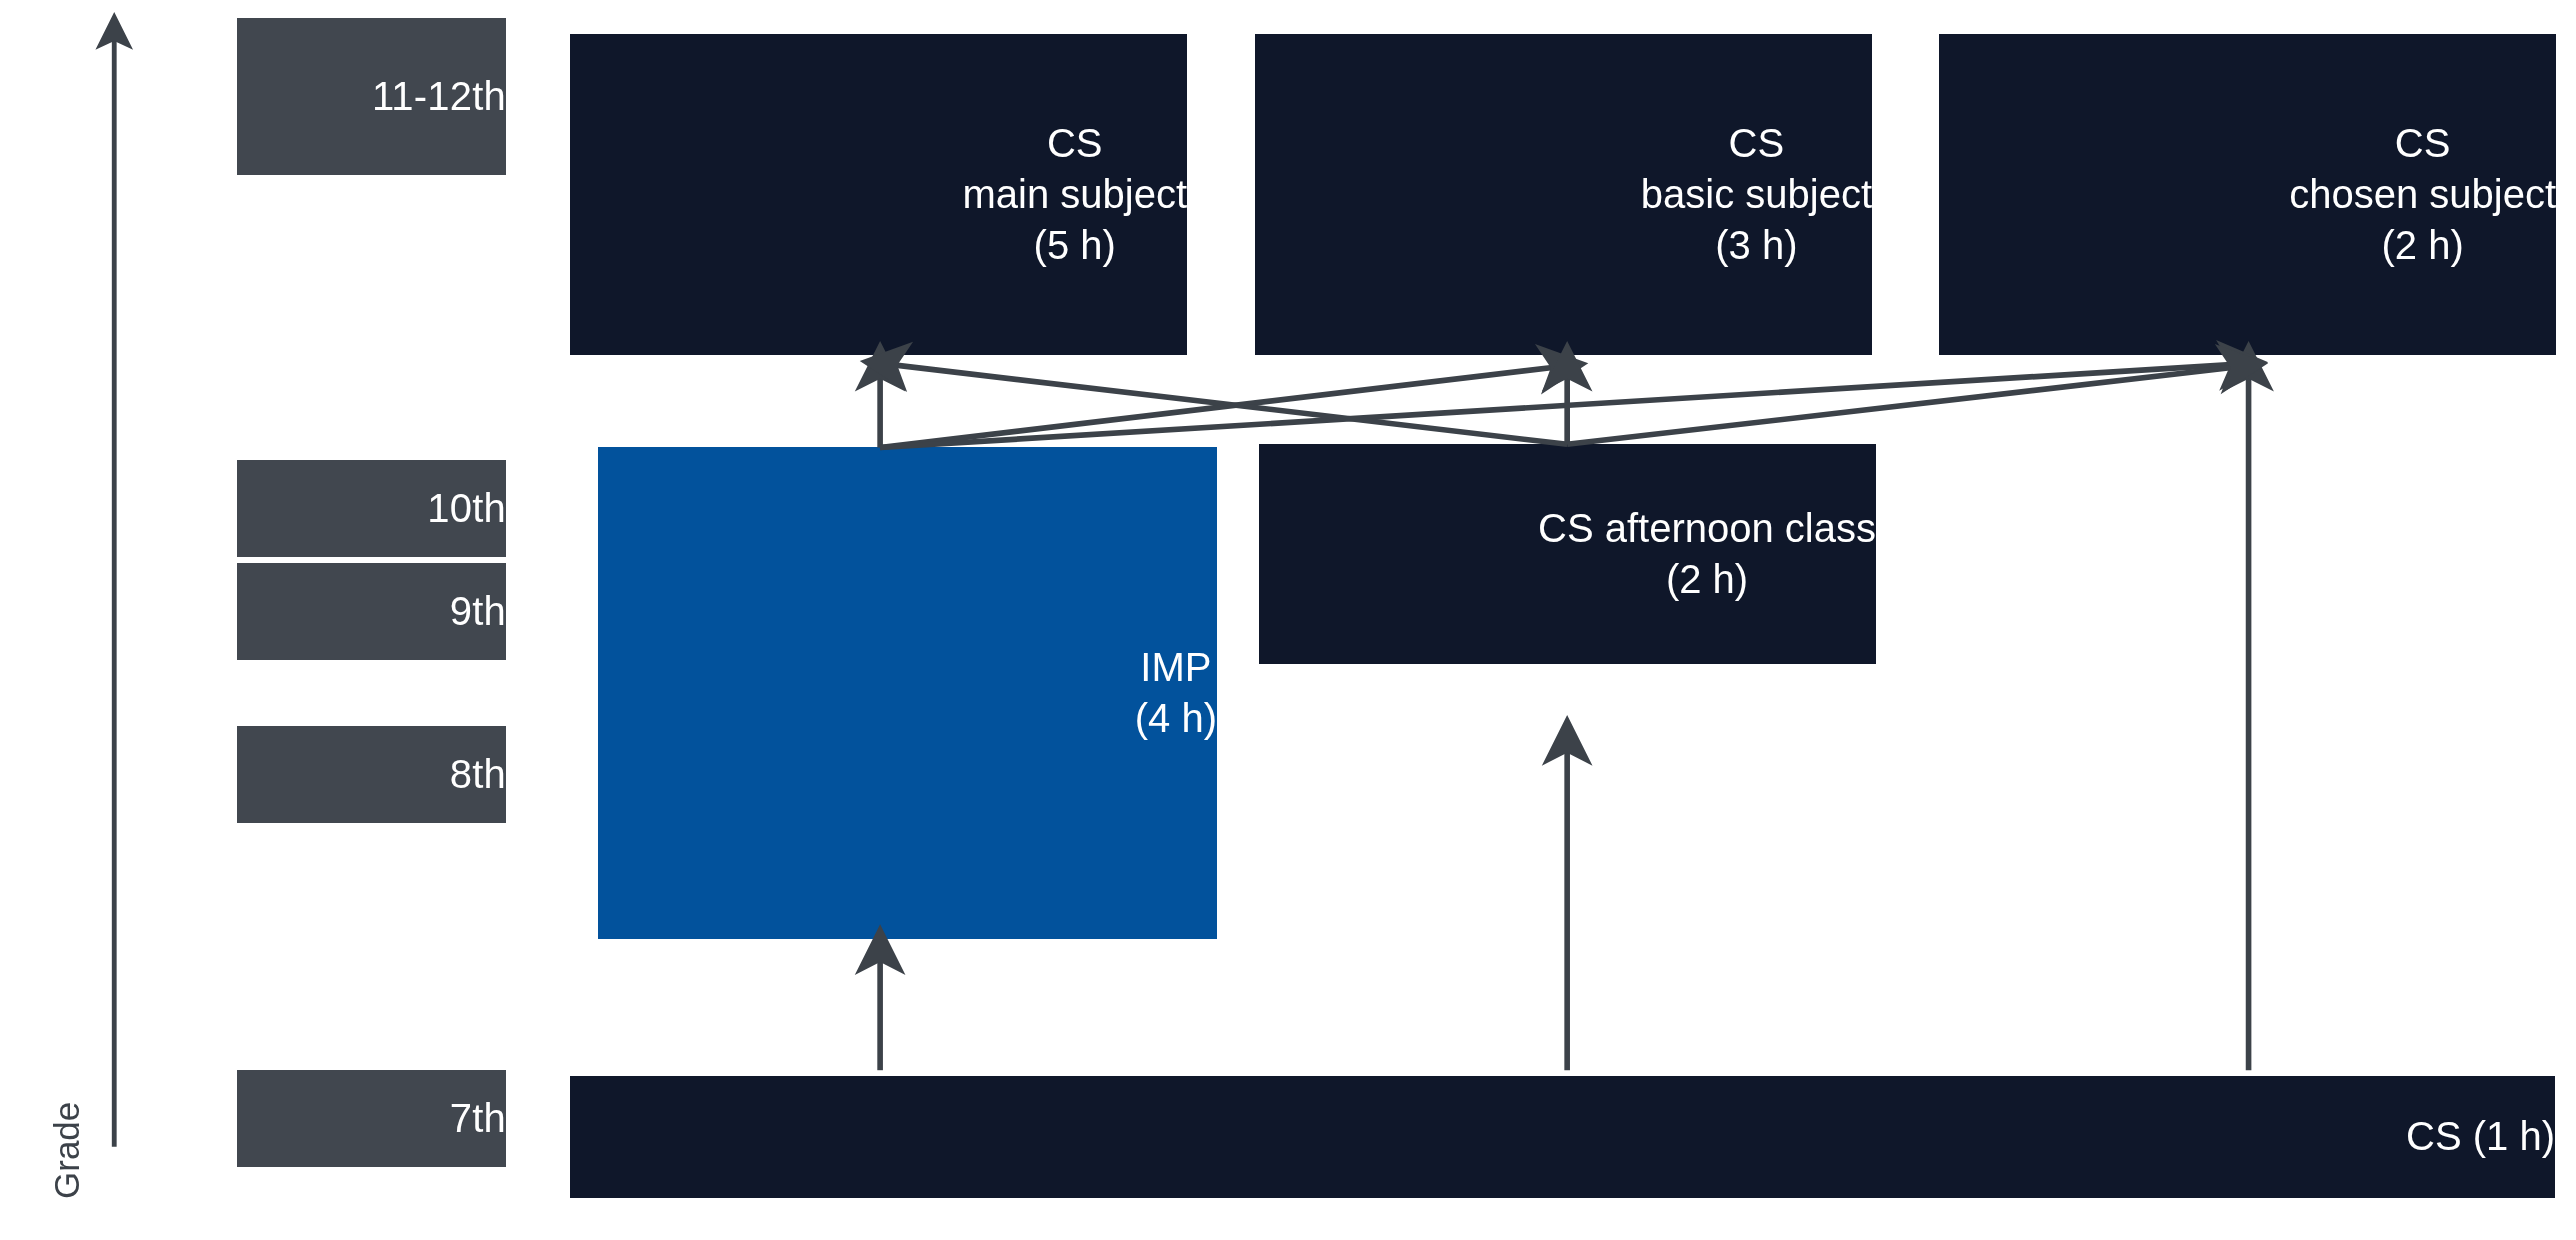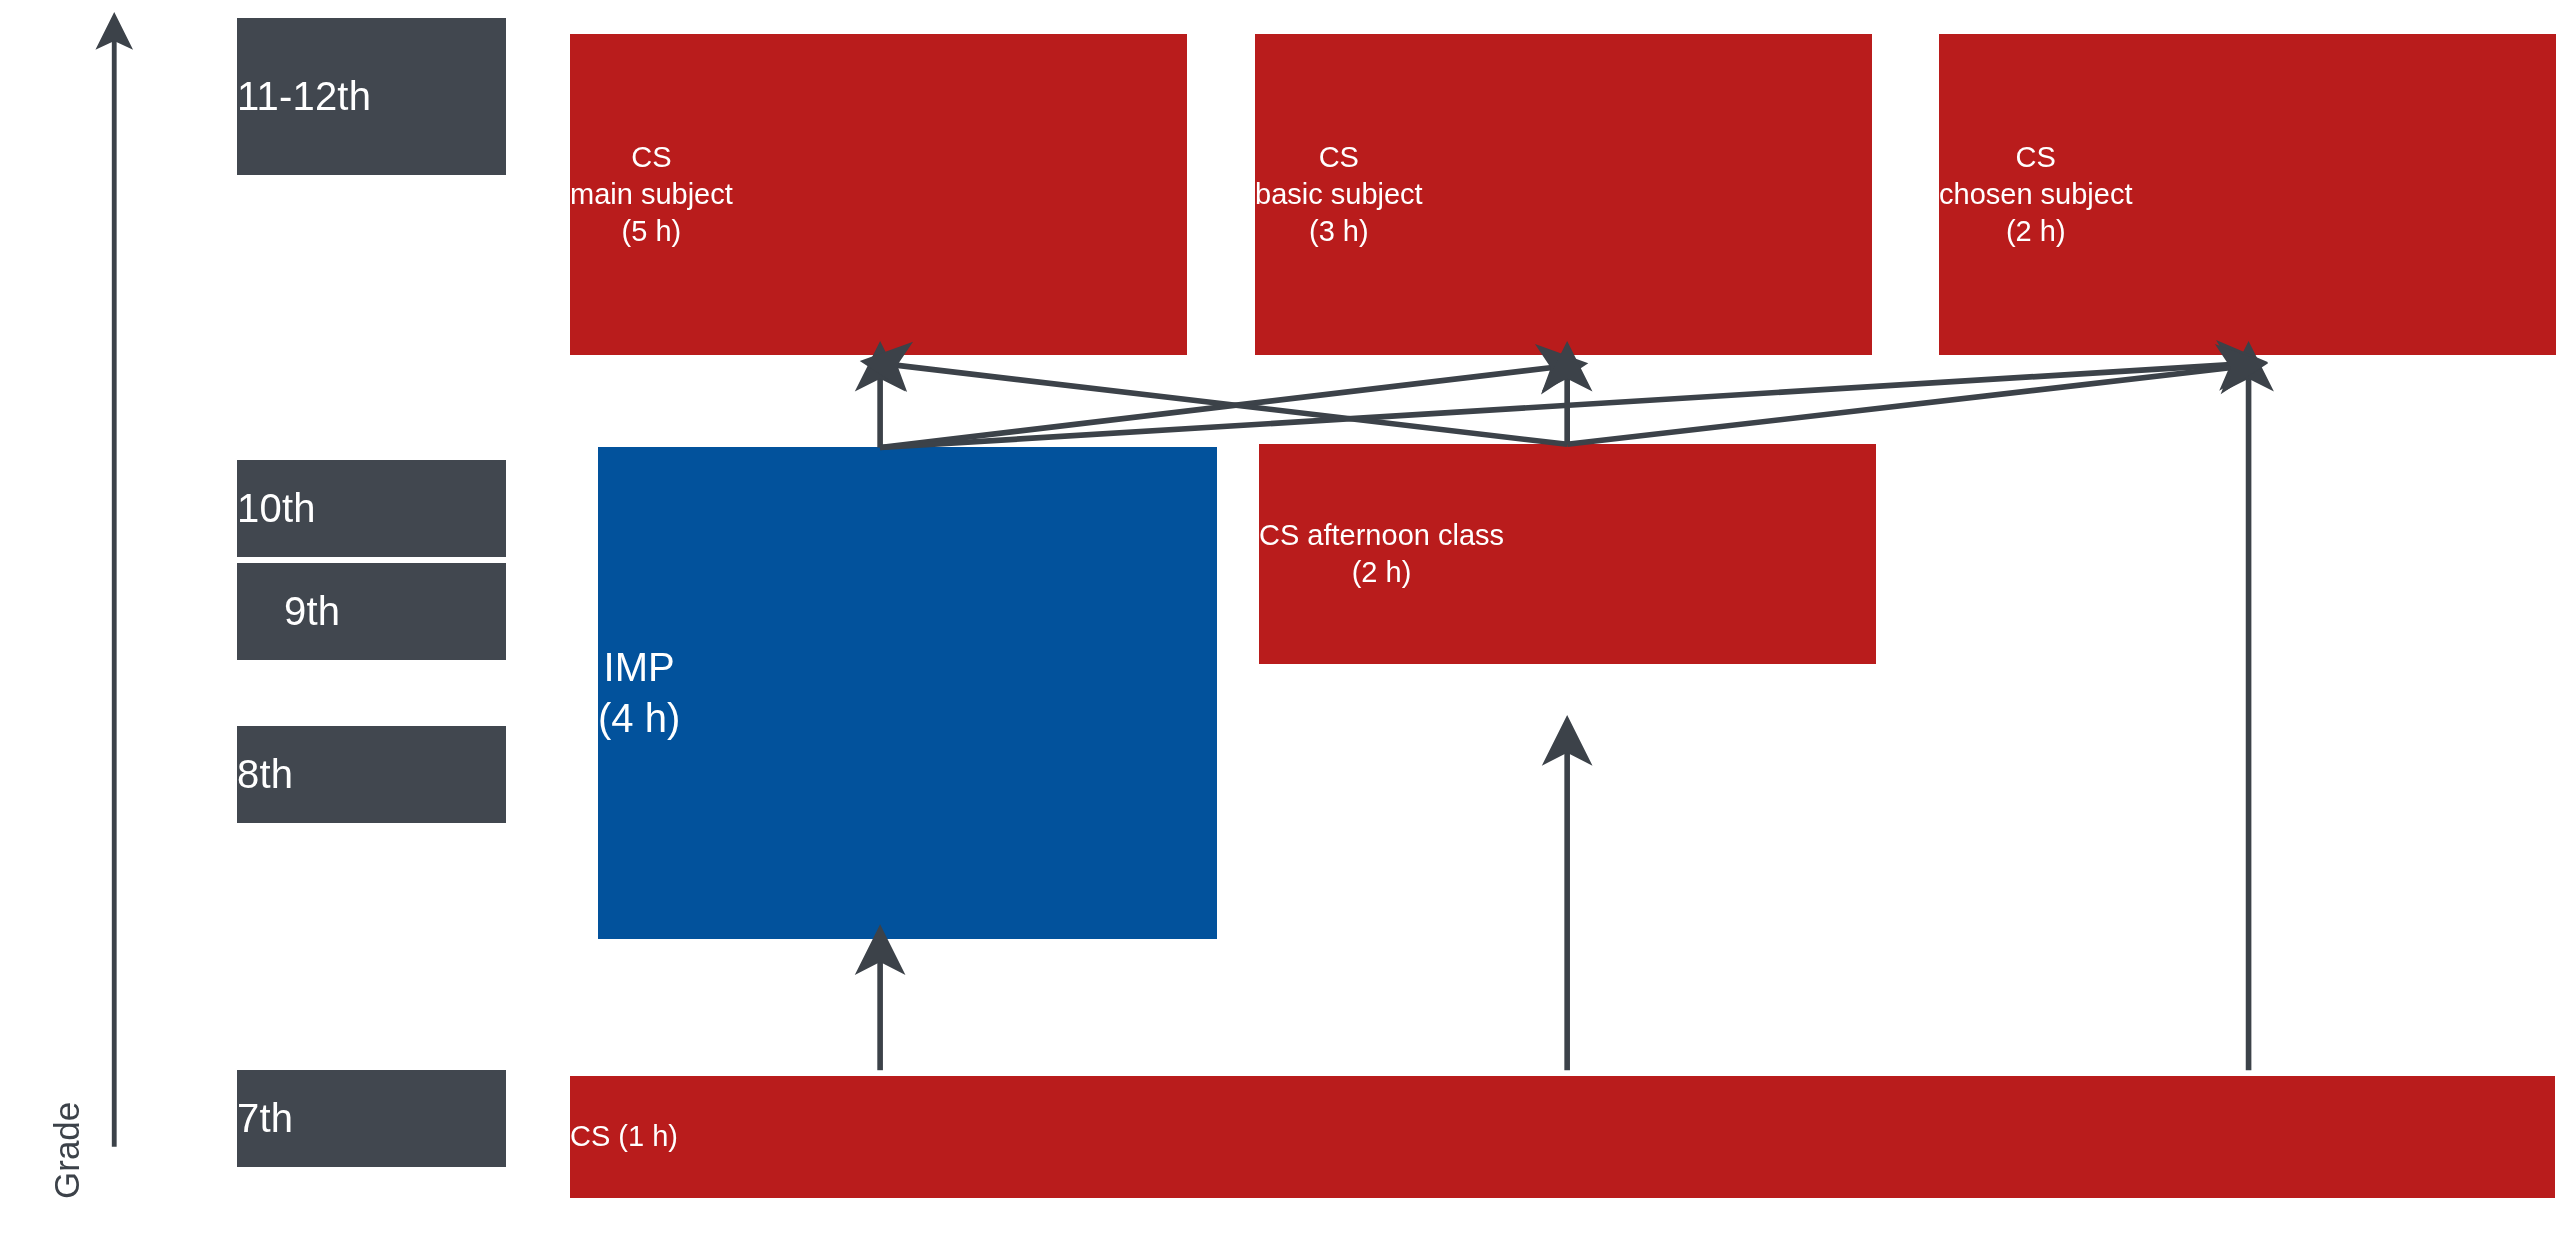--- a/index.html
+++ b/index.html
@@ -13,34 +13,34 @@
     height: 1241px;
     background: #ffffff;
     font-family: "Liberation Sans", sans-serif;
     overflow: hidden;
   }
   .box {
     position: absolute;
     box-sizing: border-box;
     display: flex;
     align-items: center;
-    justify-content: flex-start;
+    justify-content: flex-end;
     text-align: center;
     color: #ffffff;
     line-height: 1.28;
     white-space: pre-line;
   }
   .grade-box {
     background: #41474f;
     font-size: 40px;
     letter-spacing: 0.2px;
   }
   .cs-box {
-    background: #b91c1c;
-    font-size: 29px;
+    background: #0f172a;
+    font-size: 40px;
   }
   .imp-box {
     background: #02529c;
     font-size: 40px;
     margin-left: 28px;
   }
   .axis-label {
     position: absolute;
     color: #3c4249;
     font-size: 35px;

